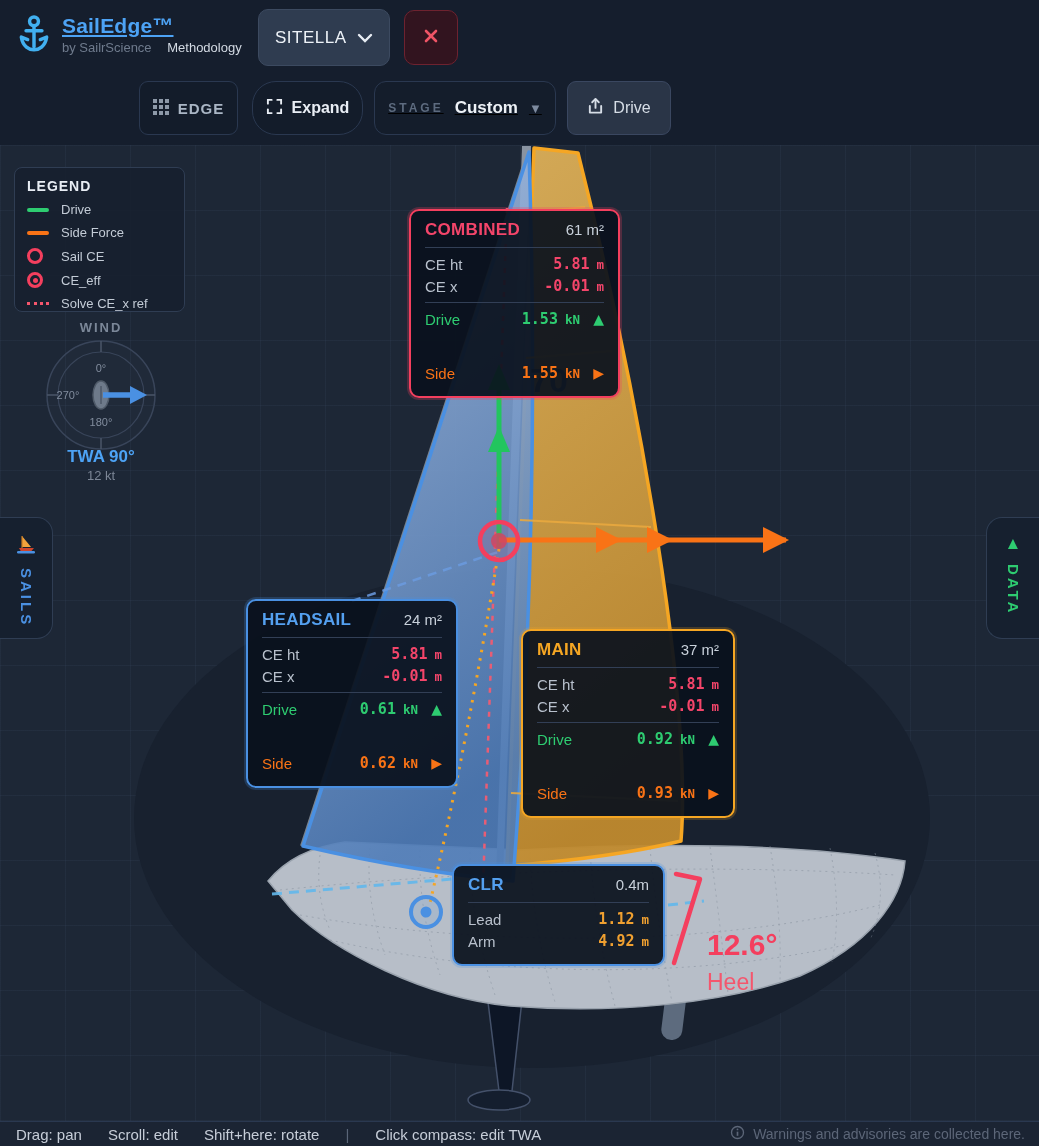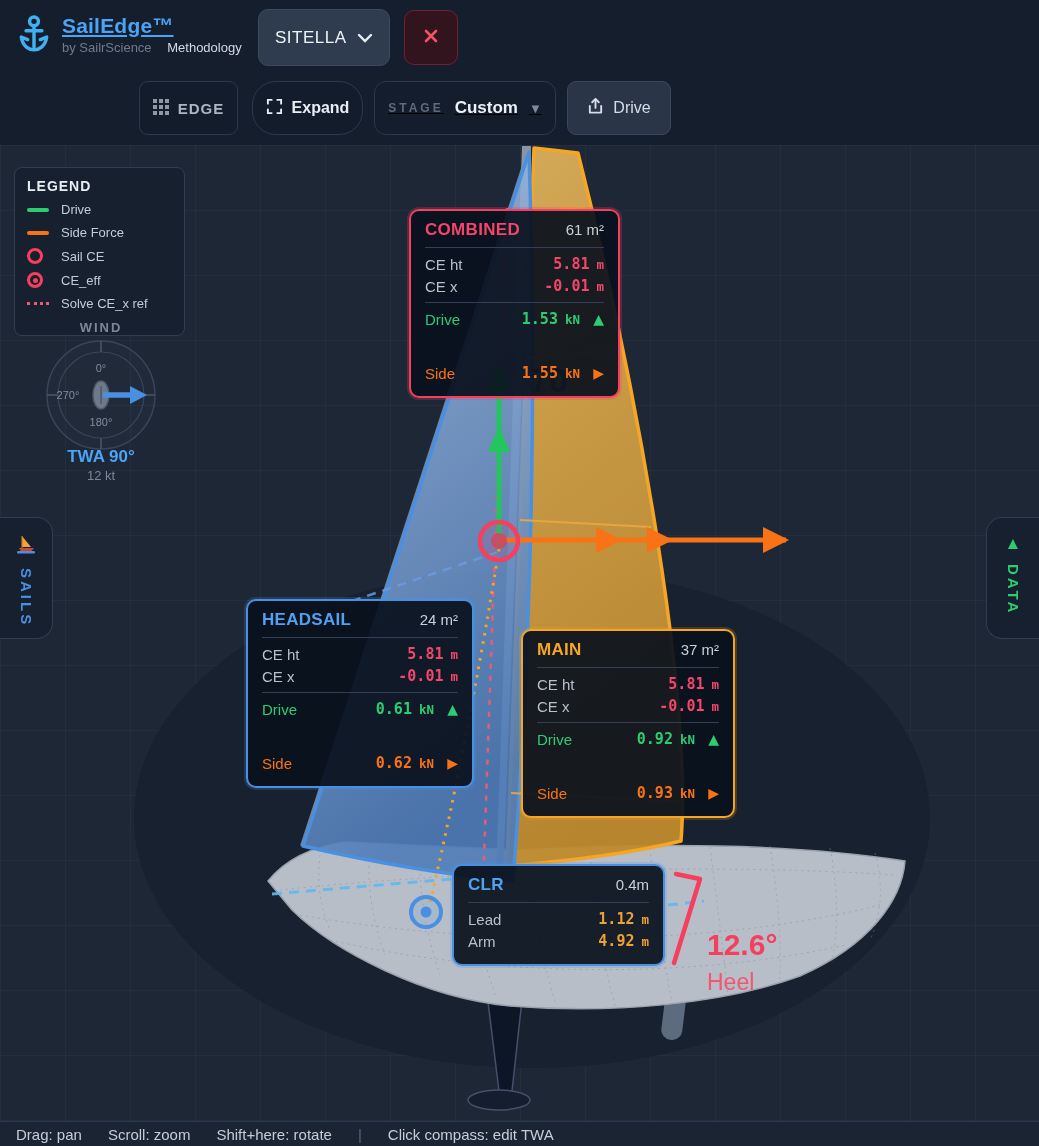--- a/index.html
+++ b/index.html
@@ -32,21 +32,21 @@
   .stage-car{color:#7e8ba0;font-size:13px;margin-left:2px;}
   .tbtn.share{left:567px;width:104px;background:#2a3547;border-color:#3a4760;color:#d6dde6;font-size:16px;}
   
   .scene{position:absolute;left:0;top:145px;width:1039px;height:976px;background:#1d2736;z-index:1;
     background-image:linear-gradient(rgba(110,140,180,0.07) 1px,transparent 1px),
                      linear-gradient(90deg,rgba(110,140,180,0.07) 1px,transparent 1px);
     background-size:65px 65px;}
   #scene-svg{position:absolute;left:0;top:0;width:1039px;height:1146px;z-index:2;pointer-events:none;}
   
   .legend{position:absolute;left:14px;top:167px;width:171px;background:rgba(23,32,47,.88);
-    border:1px solid #2f3d53;border-radius:8px;padding:10px 12px 24px;box-sizing:border-box;z-index:3;}
+    border:1px solid #2f3d53;border-radius:8px;padding:10px 12px 0;box-sizing:border-box;z-index:3;}
   .legend-title{color:#e8edf4;font-weight:700;font-size:14px;letter-spacing:1px;}
   .litem{display:flex;align-items:center;margin-top:8px;font-size:13px;color:#c3cbd6;}
   .lsw{width:24px;display:flex;align-items:center;justify-content:flex-start;margin-right:10px;flex:0 0 24px;}
   .sw-line{width:22px;height:4px;border-radius:2px;}
   .sw-ring{width:10px;height:10px;border:3px solid #f43f5e;border-radius:50%;display:flex;align-items:center;justify-content:center;}
   .sw-dot{width:5px;height:5px;background:#f43f5e;border-radius:50%;}
   .sw-dotted{width:22px;border-top:3px dotted #f4566d;}
   
   .windw{position:absolute;left:33px;top:316px;width:138px;height:172px;z-index:3;cursor:pointer;}
   
@@ -367,21 +367,21 @@
   <div class="p-row">
       <span class="p-label c-orange">Side</span>
     <span class="p-vals">
         <span class="p-val c-orange">1.55</span>
         <span class="p-unit c-orange">kN</span>
         <span class="tri c-orange">▶</span>
       </span>
     </div>
 </div>
 
-<div class="panel" style="left:246px;top:599px;width:228px;border:2.5px solid #4a90e2;box-shadow:0 0 0 2px rgba(74,144,226,.22);">
+<div class="panel" style="left:246px;top:599px;width:212px;border:2.5px solid #4a90e2;box-shadow:0 0 0 2px rgba(74,144,226,.22);">
   <div class="p-head">
     <span class="p-title c-blue">HEADSAIL</span>
     <span class="p-area">24 m²</span>
   </div>
   <div class="p-div"></div>
   <div class="p-row">
       <span class="p-label">CE ht</span>
     <span class="p-vals">
         <span class="p-val c-pink">5.81</span>
         <span class="p-unit c-pink">m</span>
@@ -469,17 +469,27 @@
       <span class="p-label">Arm</span>
     <span class="p-vals">
         <span class="p-val c-amber">4.92</span>
         <span class="p-unit c-amber">m</span>
       </span>
     </div>
 </div>
 
 <div class="statusbar">
   <span class="hint">Drag: pan</span>
-  <span class="hint">Scroll: zoom</span>
+  <span class="hint">Scroll: edit</span>
   <span class="hint">Shift+here: rotate</span>
   <span class="sep">|</span>
   <span class="hint">Click compass: edit TWA</span>
+  <span class="warnbox">
+    <span>
+      <svg width="15" height="15" viewBox="0 0 18 18" fill="none" stroke="#5c6678" stroke-width="1.6">
+        <circle cx="9" cy="9" r="7.2"></circle>
+          <line x1="9" y1="8" x2="9" y2="13" stroke-width="2"></line>
+          <circle cx="9" cy="5.3" r="1.1" fill="#5c6678" stroke="none"></circle>
+      </svg>
+    </span>
+    <span>Warnings and advisories are collected here.</span>
+  </span>
 </div>
 
 </body></html>

